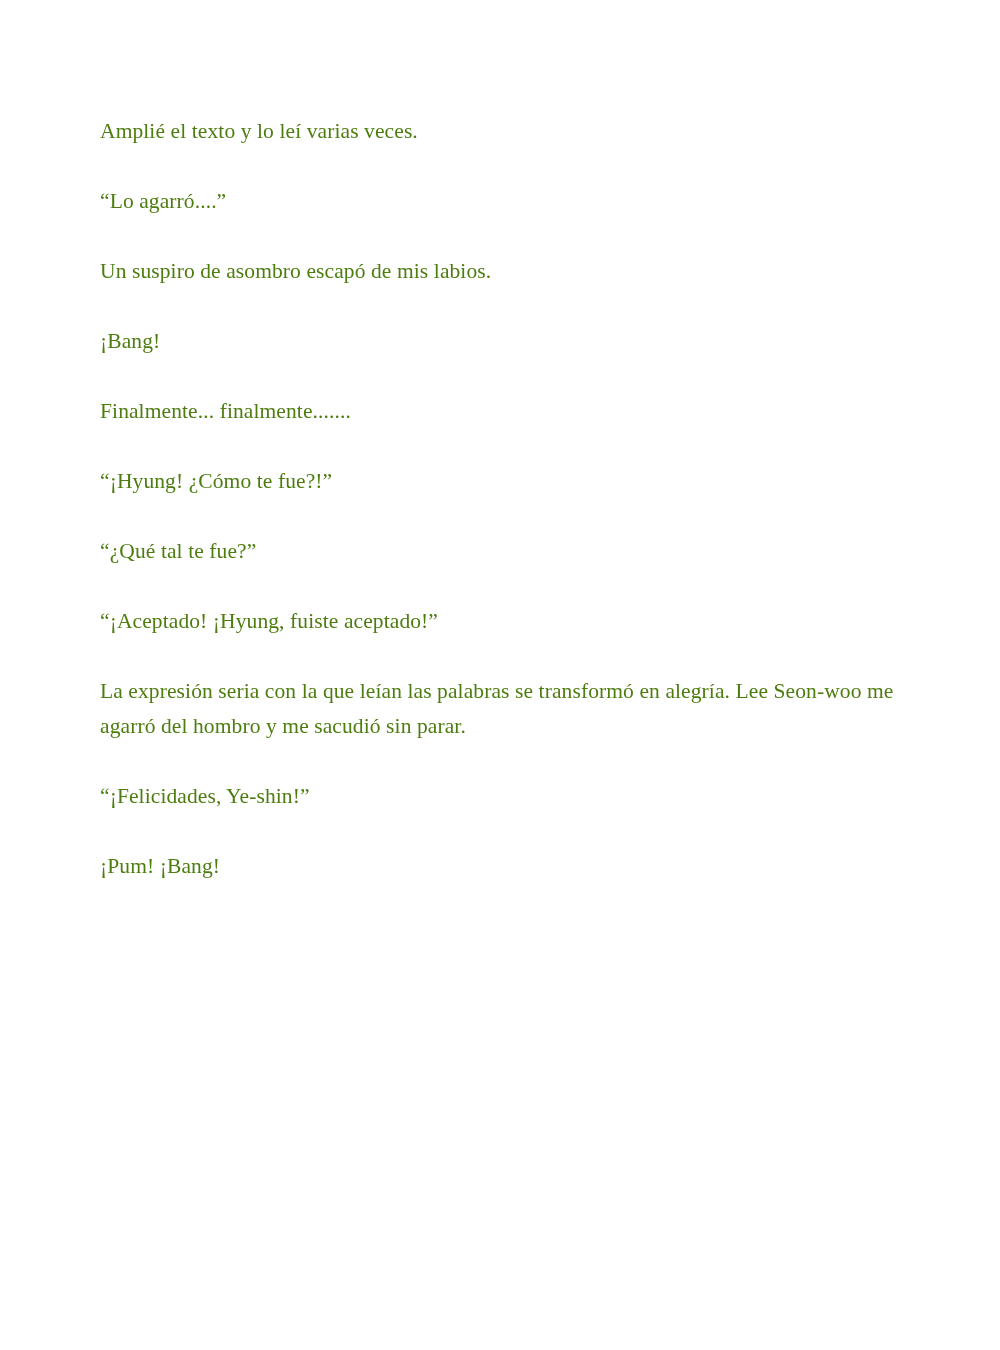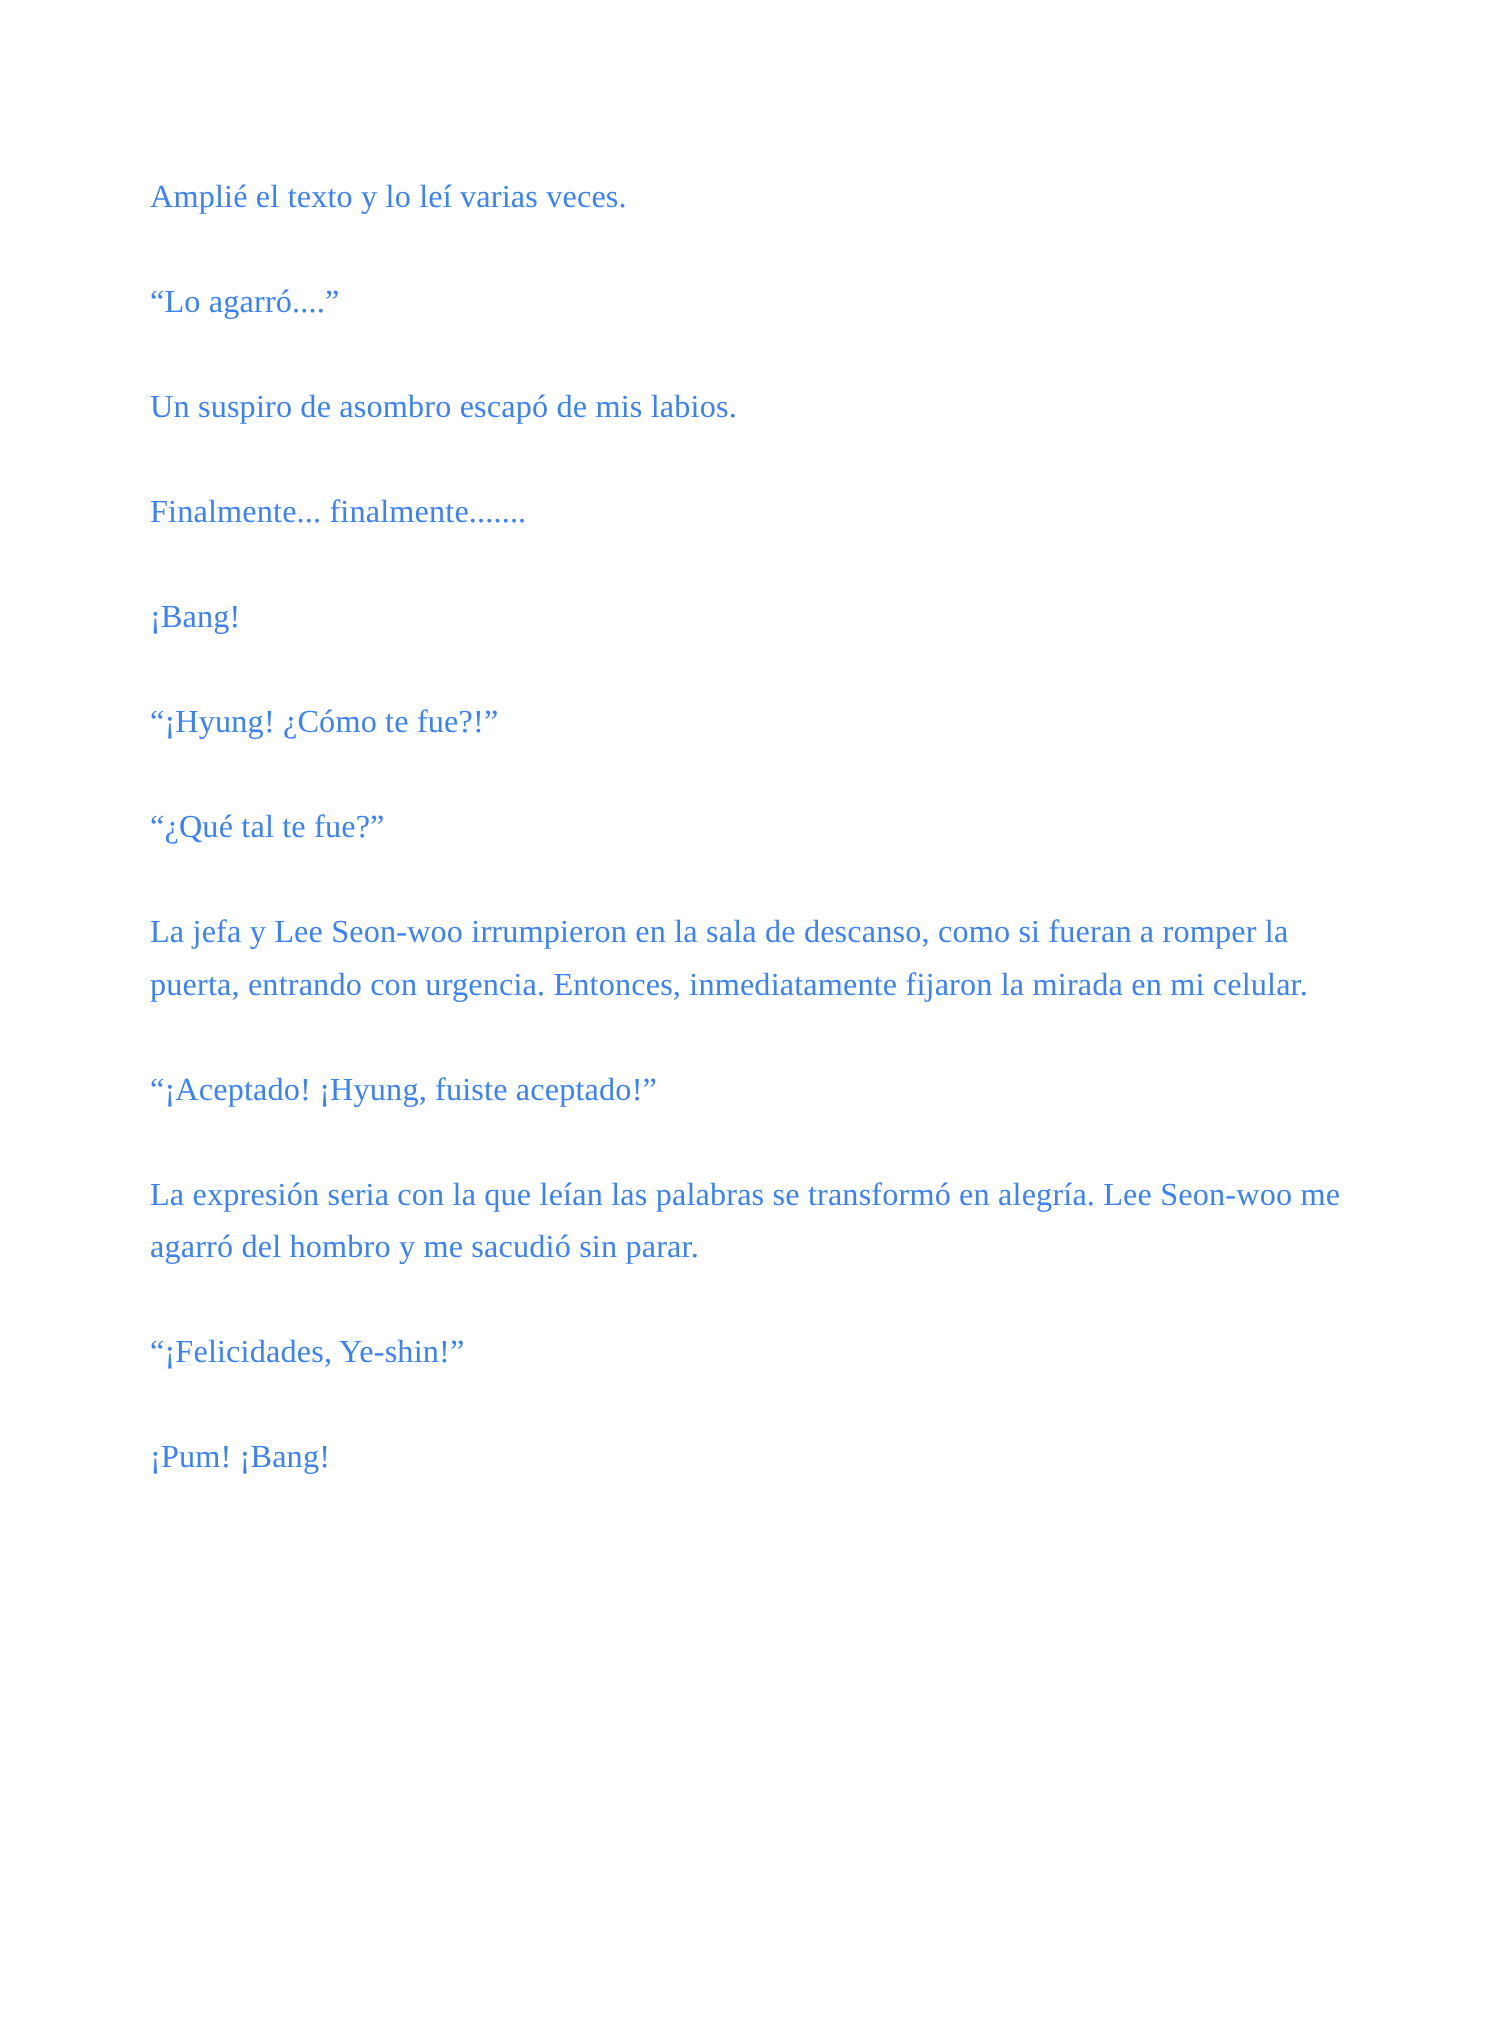--- a/index.html
+++ b/index.html
@@ -14,36 +14,35 @@
       position: relative;
     }
     .page {
       position: absolute;
       left: 100px;
       top: 114px;
       width: 800px;
       font-family: "Liberation Serif", "DejaVu Serif", serif;
       font-size: 21.5px;
       line-height: 35px;
-      color: #3b82f6;
+      color: #4d7c0f;
       letter-spacing: 0.1px;
     }
     .page p {
       margin: 0 0 35px 0;
     }
   </style>
 </head>
 <body>
 
 <div class="page">
   <p>Amplié el texto y lo leí varias veces.</p>
   <p>“Lo agarró....”</p>
   <p>Un suspiro de asombro escapó de mis labios.</p>
+  <p>¡Bang!</p>
   <p>Finalmente... finalmente.......</p>
-  <p>¡Bang!</p>
   <p>“¡Hyung! ¿Cómo te fue?!”</p>
   <p>“¿Qué tal te fue?”</p>
-  <p>La jefa y Lee Seon-woo irrumpieron en la sala de descanso, como si fueran a romper la puerta, entrando con urgencia. Entonces, inmediatamente fijaron la mirada en mi celular.</p>
   <p>“¡Aceptado! ¡Hyung, fuiste aceptado!”</p>
   <p>La expresión seria con la que leían las palabras se transformó en alegría. Lee Seon-woo me agarró del hombro y me sacudió sin parar.</p>
   <p>“¡Felicidades, Ye-shin!”</p>
   <p>¡Pum! ¡Bang!</p>
 </div>
 
 </body></html>

